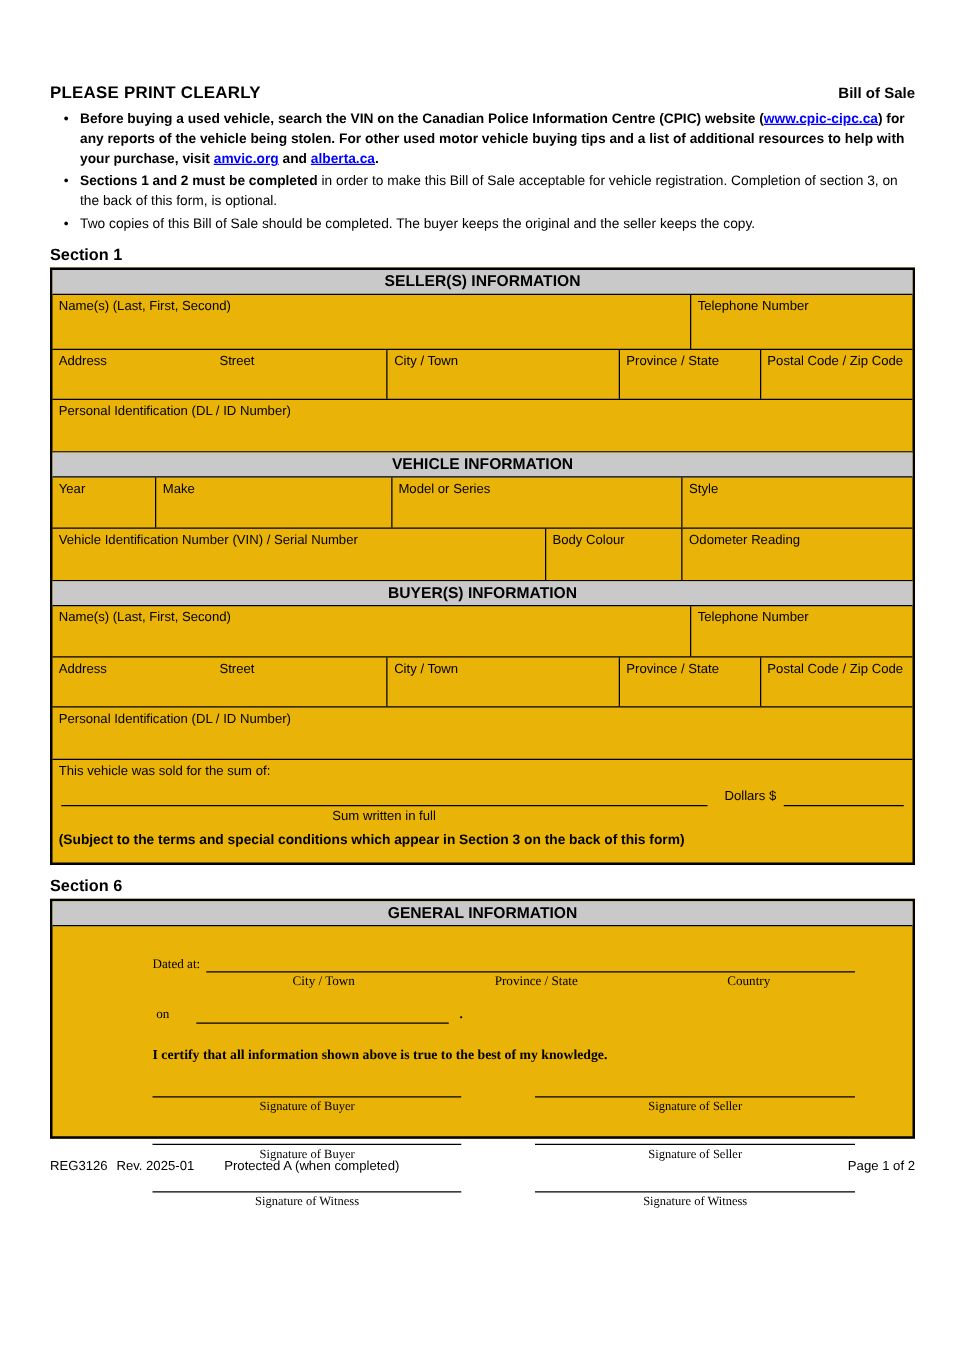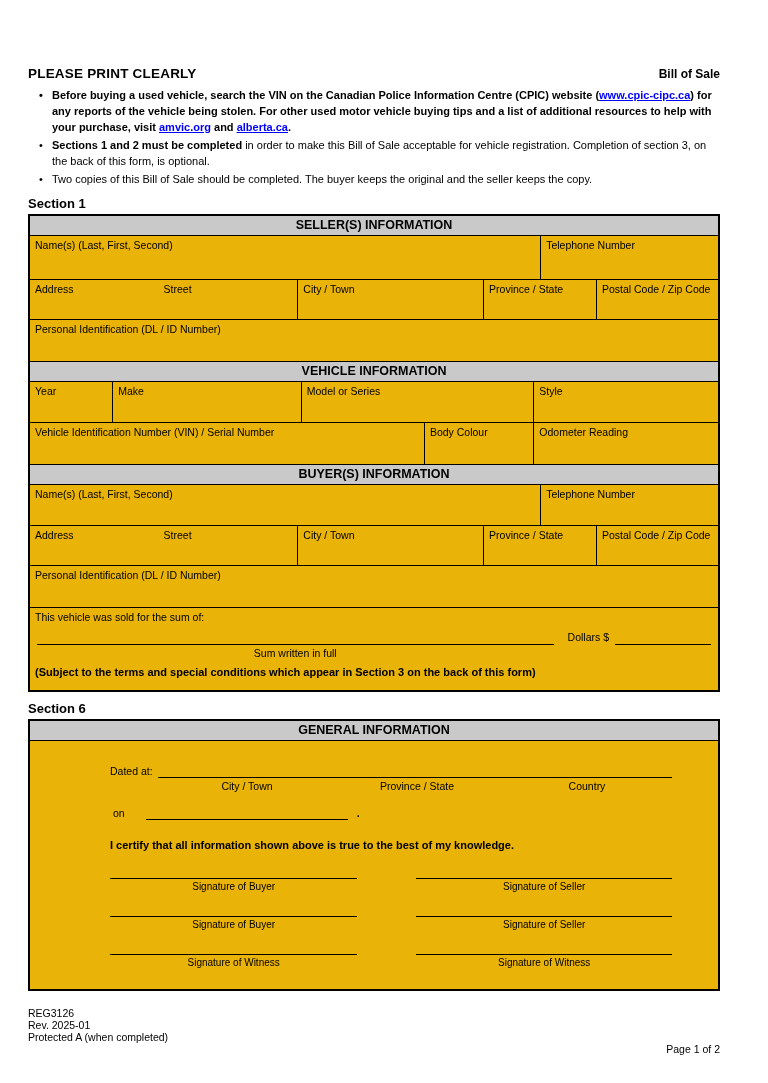--- a/index.html
+++ b/index.html
@@ -2,21 +2,21 @@
 <html><head>
 <meta charset="utf-8">
 <style>
   * { margin:0; padding:0; box-sizing:border-box; }
   html,body { background:#e8e8e8; }
   .page {
     position:relative; width:768px; height:1083px; background:#ffffff;
     font-family:"Liberation Sans", sans-serif; color:#000;
     margin:0 auto; overflow:hidden;
   }
-  .content { position:absolute; left:28px; top:66px; width:692px; }
+  .content { position:absolute; left:40px; top:66px; width:692px; }
 
   
   .titlebar { display:flex; justify-content:space-between; align-items:flex-end; }
   .print-clearly { font-size:13.5px; font-weight:bold; letter-spacing:.2px; }
   .doc-title { font-size:12px; font-weight:bold; }
 
   
   .bullets { margin-top:6px; list-style:none; }
   .bullets li { position:relative; padding-left:24px; font-size:11px; line-height:16px; margin-bottom:2px; }
   .bullets li::before { content:"•"; position:absolute; left:11px; font-size:11px; }
@@ -51,39 +51,39 @@
   .sum-cell { height:82px; padding:3px 5px; font-size:10.5px; }
   .sum-line-row { display:flex; align-items:flex-start; margin-top:8px; padding:0 2px; }
   .sum-line-wrap { flex:1; }
   .u-line { height:14px; border-bottom:1.5px solid #000; }
   .sum-caption { text-align:center; font-size:10.5px; padding-top:2px; }
   .dollars-label { font-size:10.5px; padding:0 6px 1px 14px; white-space:nowrap; }
   .short-line { width:96px; height:14px; border-bottom:1.5px solid #000; }
   .subject-note { font-weight:bold; font-size:11px; margin-top:7px; }
 
   
-  .gen-body { padding:24px 46px 12px 80px; height:248px; }
+  .gen-body { padding:24px 46px 12px 80px; height:168px;font-family:Liberation Serif, serif; }
   .dated-row { display:flex; align-items:flex-end; font-size:10.5px; }
   .dated-label { white-space:nowrap; padding-bottom:1px; }
   .dated-line { flex:1; height:13px; border-bottom:1.5px solid #000; margin-left:5px; }
   .dated-sublabels { display:flex; margin-left:52px; font-size:10.5px; margin-top:2px; }
   .dated-sublabels span { flex:1; text-align:center; }
   .on-row { display:flex; align-items:flex-start; font-size:10.5px; margin-top:15px; padding-left:3px; }
   .on-line { width:202px; height:13px; border-bottom:1.5px solid #000; margin-left:21px; }
   .on-period { margin-left:9px; font-weight:bold; }
   .certify { font-size:11px; font-weight:bold; margin-top:19px; }
   .sig-area { display:flex; justify-content:space-between; margin-top:27px; }
   .sig-col { width:44%; }
   .sig-col.right { width:45.5%; }
   .sig-block { margin-bottom:24px; }
   .sig-rule { border-top:1.5px solid #000; }
   .sig-label { text-align:center; font-size:10px; padding-top:2px; }
 
   
-  .footer { display:flex; margin-top:16px; font-size:10.5px;flex-direction:column; }
+  .footer { display:flex; margin-top:16px; font-size:10.5px; }
   .footer .formnum { margin-right:7px; }
   .footer .rev { margin-right:24px; }
   .footer .page-num { margin-left:auto; }
 </style>
 </head>
 <body>
 
 <div class="page">
   <div class="content">
 

